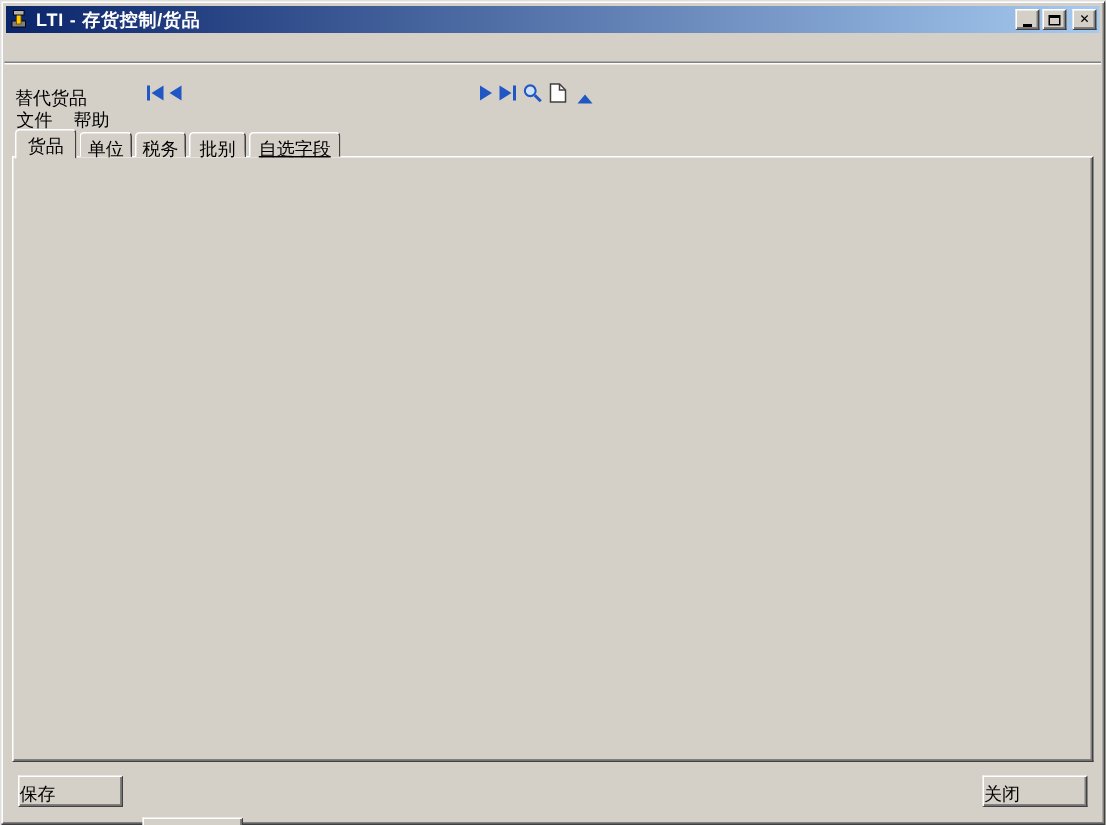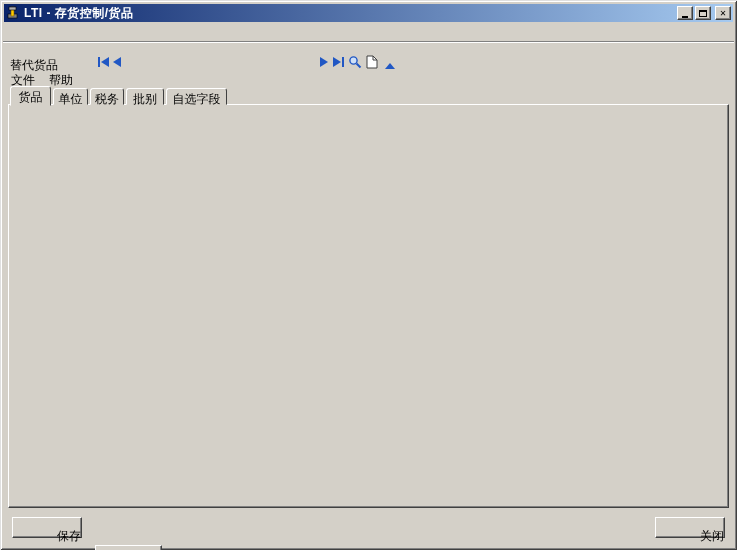--- a/index.html
+++ b/index.html
@@ -28,21 +28,21 @@
   .menu-item { padding:2px 7px; }
   .menu-sep { position:absolute; left:3px; right:3px; top:41px; height:2px; border-top:1px solid #808080; border-bottom:1px solid #fff; }
 
   
   .sunken { border:1px solid; border-color:#808080 #fff #fff #808080; box-shadow:inset 1px 1px 0 #404040; }
   .field  { position:absolute; height:19px; background:#fff; padding:2px 3px 0 4px; overflow:hidden; white-space:nowrap; }
   .field.gray { background:#d4d0c8; }
   .field.num { text-align:right; }
   input.field { font-family:"Liberation Sans","DejaVu Sans",sans-serif; font-size:12px; outline:none; }
   .btn { position:absolute; height:21px; background:#d4d0c8; border:1px solid; border-color:#fff #404040 #404040 #fff;
-    box-shadow:inset -1px -1px 0 #808080; text-align:right; padding-top:10px; font-size:12px; }
+    box-shadow:inset -1px -1px 0 #808080; text-align:left; padding-top:3px; font-size:12px; }
 
   .lbl { position:absolute; white-space:nowrap; }
   .lbl.dis { color:#808080; }
 
   
   .tab { position:absolute; top:88px; height:17px; background:#d4d0c8; border:1px solid; border-color:#fff #404040 transparent #fff;
     border-radius:3px 3px 0 0; text-align:center; padding-top:2px; z-index:2; }
   .tab.active { top:86px; height:20px; z-index:4; box-shadow:0 2px 0 #d4d0c8; }
   .panel { position:absolute; left:8px; top:104px; width:721px; height:404px; background:#d4d0c8;
     border:1px solid; border-color:#fff #404040 #404040 #fff; box-shadow:inset -1px -1px 0 #808080; z-index:1; }
@@ -134,21 +134,21 @@
     <svg width="12" height="8" viewBox="0 0 12 8">
         <polygon points="6,1 11,7 1,7" fill="#2157c4"></polygon>
       </svg>
   </span>
 
 
   <div class="tab active" style="left:10px;  width:41px;">货品</div>
   <div class="tab" style="left:53px;  width:35px;">单位</div>
   <div class="tab" style="left:90px;  width:34px;">税务</div>
   <div class="tab" style="left:126px; width:38px;">批别</div>
-  <div class="tab" style="left:166px; width:61px;">自选字段</div>
+  <div class="tab" style="left:166px; width:61px;text-decoration:underline;">自选字段</div>
 
   <div class="panel"></div>
 
   <span class="lbl" style="left:30px; top:137px;">结构代码</span>
   <div class="field sunken gray" style="left:156px; top:133px; width:60px;">STD</div>
   <span class="icon" style="left:222px; top:136px;">
     <svg width="14" height="14" viewBox="0 0 14 14">
         <circle cx="5.5" cy="5.5" r="3.6" fill="none" stroke="#9b9b9b" stroke-width="1.4"></circle>
         <line x1="8.5" y1="8.5" x2="12.5" y2="12.5" stroke="#9b9b9b" stroke-width="2"></line>
       </svg>

